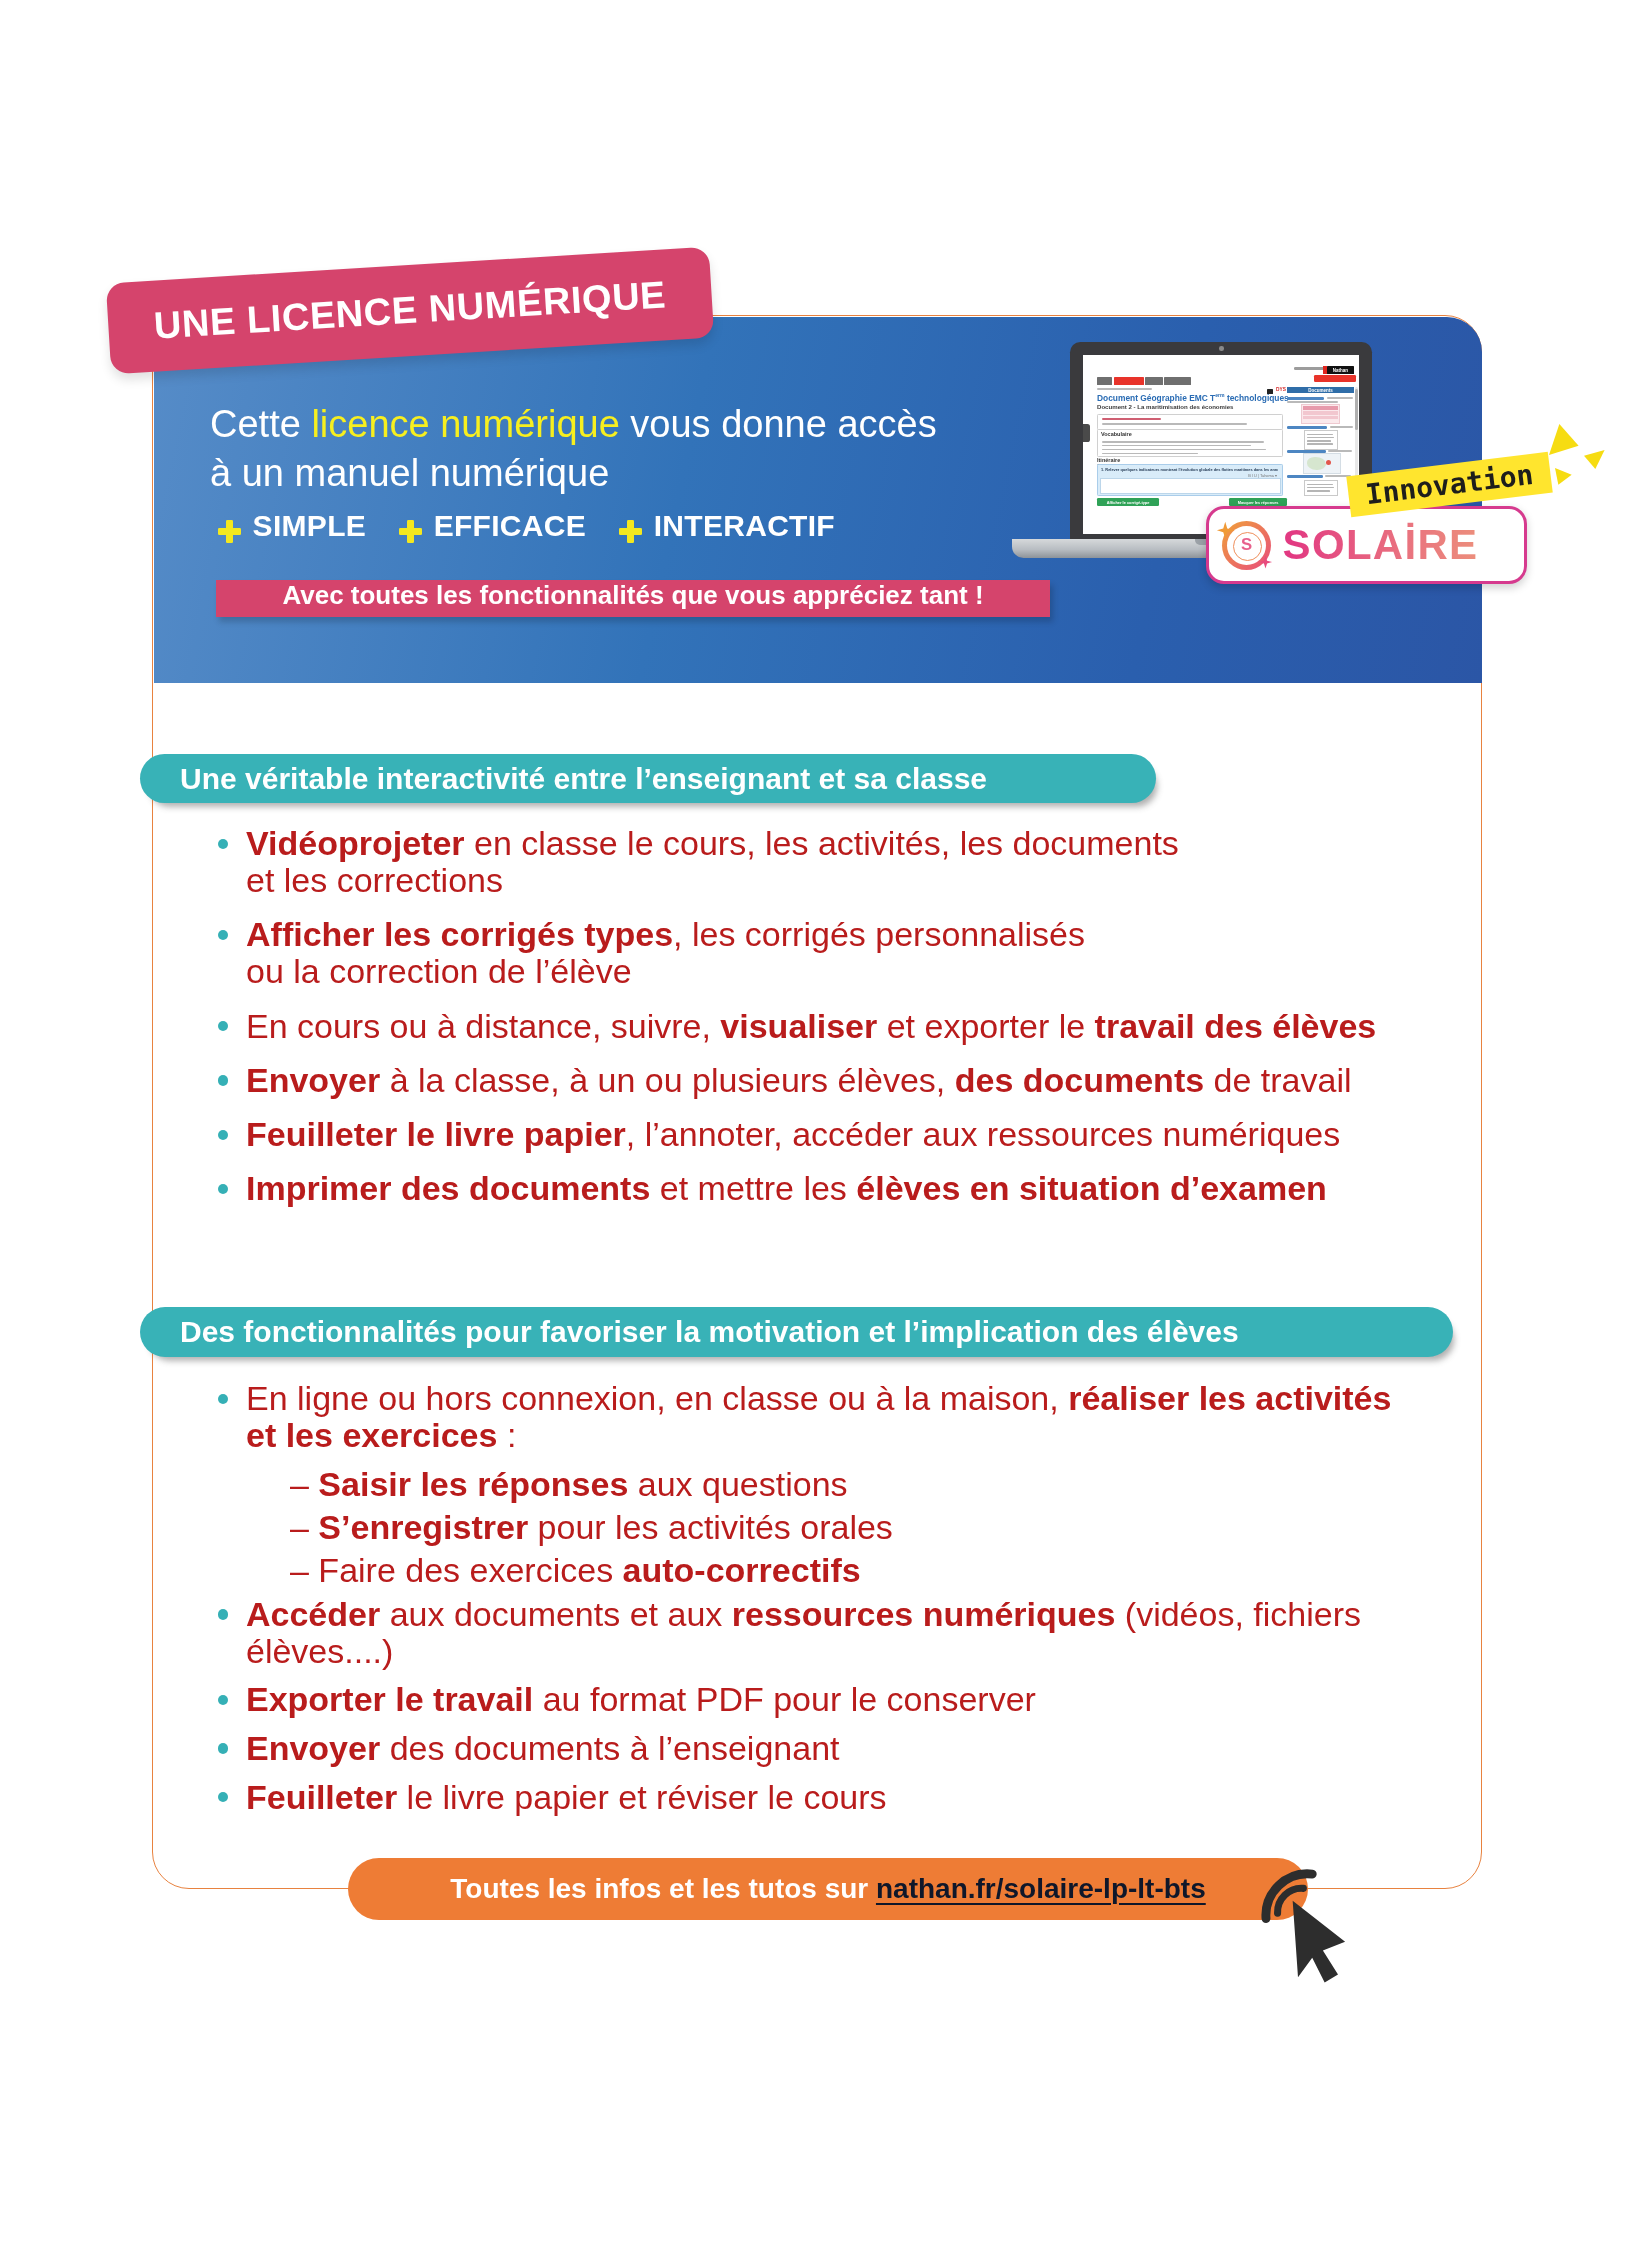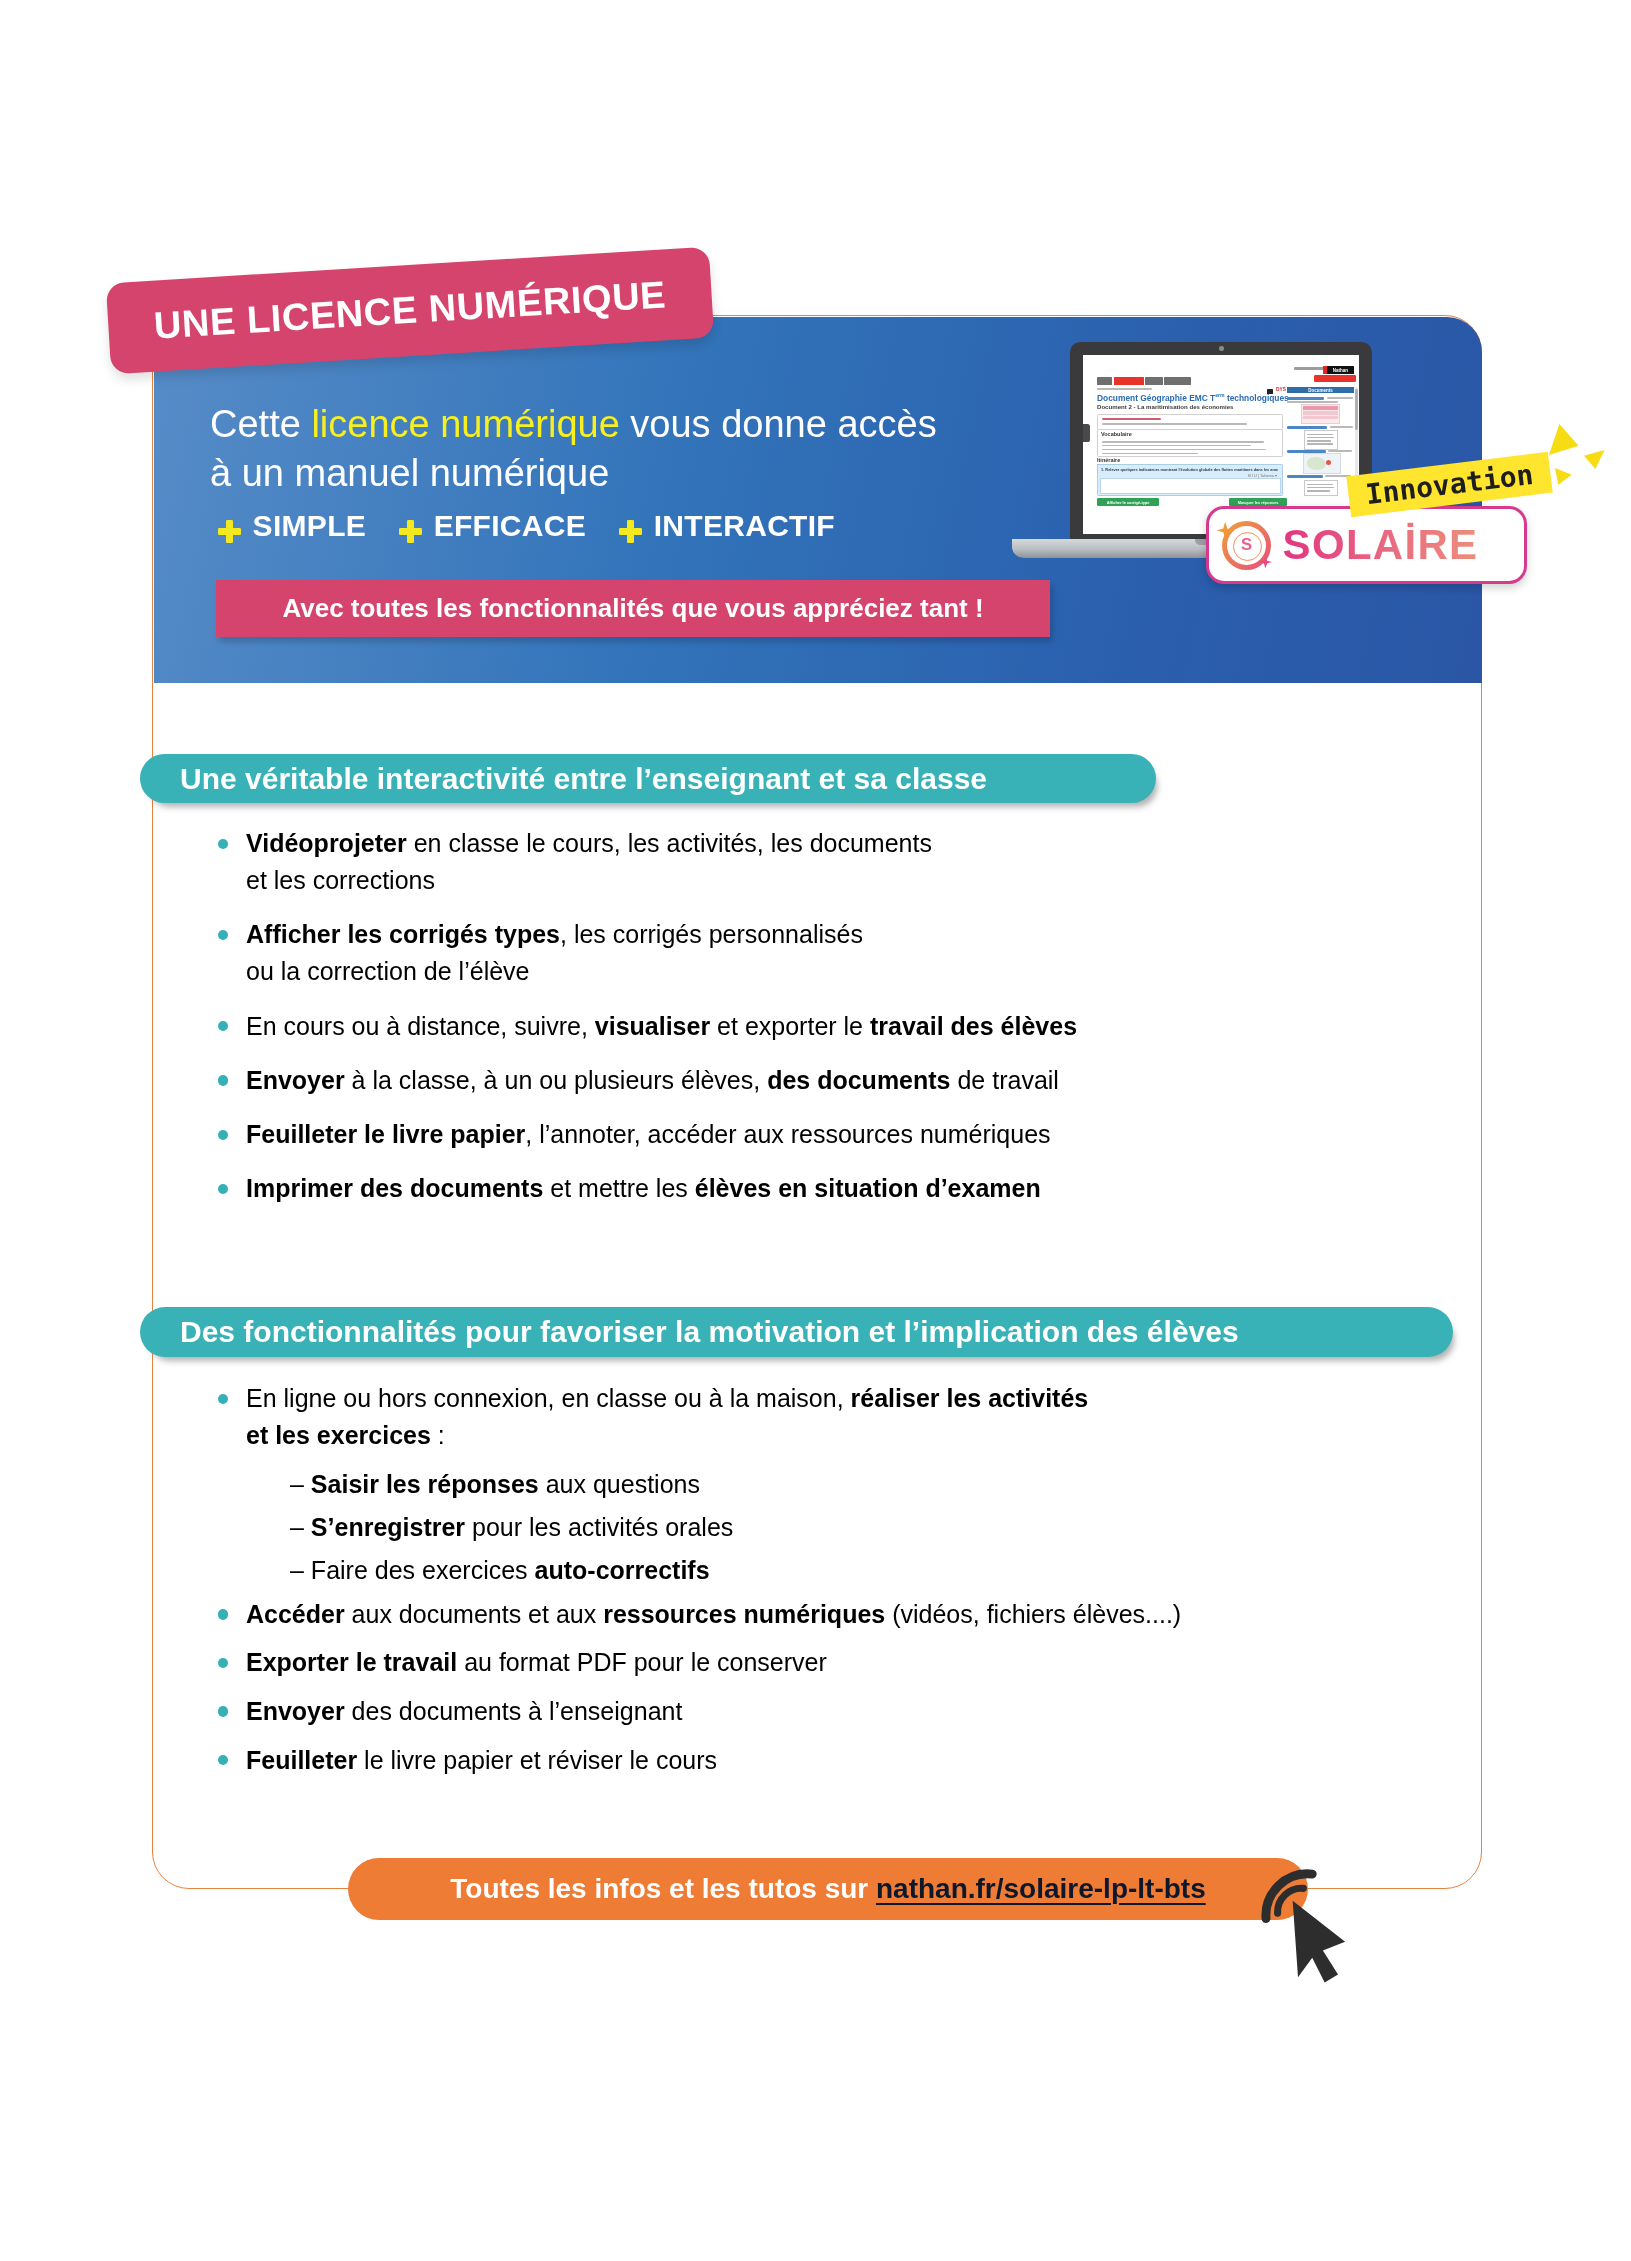--- a/index.html
+++ b/index.html
@@ -18,22 +18,22 @@
          box-shadow:0 6.4px 10.3px rgba(0,0,0,.12);}
   .badge span{color:#fff;font-size:38px;font-weight:800;letter-spacing:0.6px;white-space:nowrap;}
   .headline{position:absolute;left:210px;top:400px;z-index:3;color:#fff;font-size:38px;font-weight:400;line-height:49px;}
   .headline .yl{color:#f7ef1f;}
   .features{position:absolute;left:218px;top:509px;z-index:3;display:flex;align-items:center;gap:33px;}
   .feature{display:flex;align-items:flex-end;gap:11.6px;}
   .plus{position:relative;width:23px;height:23px;display:inline-block;}
   .plus::before{content:"";position:absolute;left:0;top:8.4px;width:23px;height:7px;background:#f4e81f;border-radius:1.3px;}
   .plus::after{content:"";position:absolute;left:8.4px;top:0;width:7px;height:23px;background:#f4e81f;border-radius:1.3px;}
   .feature b{color:#fff;font-size:30px;font-weight:700;letter-spacing:0.3px;}
-  .ribbon{position:absolute;left:216px;top:580px;width:834px;height:57px;background:#d5446c;z-index:3;
-          display:flex;align-items:center;justify-content:center;box-shadow:2.6px 4.5px 5.8px rgba(0,0,0,.18);}
+  .ribbon{position:absolute;left:216px;top:580px;width:834px;height:37px;background:#d5446c;z-index:3;
+          display:flex;justify-content:center;box-shadow:2.6px 4.5px 5.8px rgba(0,0,0,.18);}
   .ribbon span{color:#fff;font-size:26px;font-weight:700;white-space:nowrap;}
 
   
   .laptop{position:absolute;z-index:3;}
   .lp-frame{position:absolute;left:1070px;top:342px;width:302px;height:197px;background:#3a3a3d;border-radius:10.3px 10.3px 0 0;}
   .lp-cam{position:absolute;left:1219px;top:346px;width:4.5px;height:4.5px;border-radius:50%;background:#8a8a8a;}
   .lp-screen{position:absolute;left:1083px;top:355px;width:276px;height:179px;background:#ffffff;overflow:hidden;}
   .lp-base{position:absolute;left:1012px;top:539px;width:411px;height:19px;border-radius:0 0 11.6px 11.6px;
            background:linear-gradient(#d6d9db,#b8bdc2 55%,#8d9399);}
   .lp-notch{position:absolute;left:1195px;top:539px;width:46px;height:6.4px;background:#9ba1a7;border-radius:0 0 5.1px 5.1px;}
@@ -95,21 +95,21 @@
   .brand{font-size:42px;font-weight:800;letter-spacing:1.3px;margin-left:11.6px;
          background:linear-gradient(90deg,#e23a82 5%,#e9707f 60%,#ec8e7c);
          -webkit-background-clip:text;background-clip:text;color:transparent;}
 
   
   .pill{position:absolute;left:140px;background:#38b2b7;border-radius:25px;z-index:3;display:flex;align-items:center;
         box-shadow:5.1px 7.7px 6.4px -3.9px rgba(80,80,80,.45);}
   .pill span{color:#fff;font-weight:700;font-size:30px;padding-left:40px;white-space:nowrap;}
   .pill1{top:754px;width:1016px;height:49px;}
   .pill2{top:1307px;width:1313px;height:50px;}
-  .list{position:absolute;left:218px;width:1246px;z-index:3;color:#000000;font-size:25px;line-height:37px;}
+  .list{position:absolute;left:218px;width:1246px;z-index:3;color:#b91c1c;font-size:34px;line-height:37px;}
   .list1{top:825px;}
   .list2{top:1380px;}
   .li{position:relative;padding-left:28px;margin-bottom:17.3px;}
   .list2 .li{margin-bottom:11.6px;}
   .li::before{content:"";position:absolute;left:0;top:13.5px;width:10.3px;height:10.3px;border-radius:50%;background:#35b0b6;}
   .li.dash{margin-left:72px;margin-bottom:6.4px;padding-left:0;}
   .li.dash::before{display:none;}
   .b{font-weight:700;}
 
   

